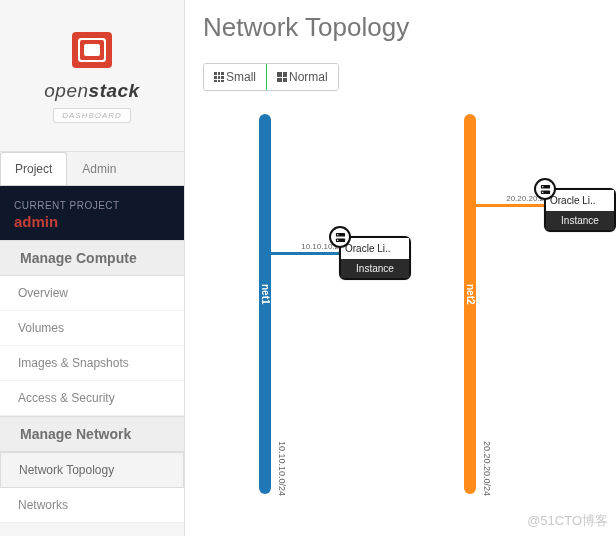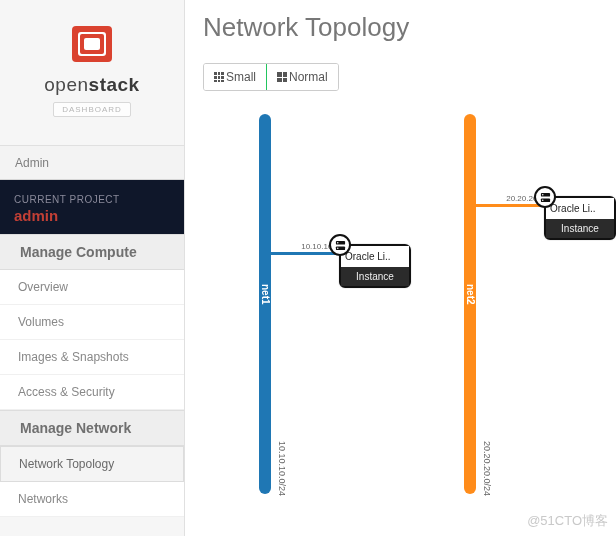--- a/index.html
+++ b/index.html
@@ -1,21 +1,21 @@
 <!DOCTYPE html>
 <html><head>
 <meta charset="utf-8">
 <style>
   * { box-sizing: border-box; margin: 0; padding: 0; }
   html, body { width: 616px; height: 536px; font-family: "Helvetica Neue", Arial, sans-serif; background: #fff; overflow: hidden; }
   body { display: flex; position: relative; }
 
   
   .sidebar { width: 185px; background: #f6f6f6; display: flex; flex-direction: column; border-right: 1px solid #e0e0e0; }
-  .brand { padding: 22px 0 10px 0; text-align: center; }
+  .brand { padding: 28px 0 10px 0; text-align: center; font-style: italic; }
   .brand-name { font-size: 19px; color: #4a4a4a; letter-spacing: 0.5px; margin-top: 4px; font-weight: 300; }
   .brand-name .bold { font-weight: 600; color: #3a3a3a; }
   .dash-badge { display: inline-block; font-size: 8px; letter-spacing: 1px; color: #b7b7b7; border: 1px solid #d8d8d8; border-radius: 2px; padding: 2px 8px; margin-top: 6px; background: #fdfdfd; }
 
   .tabs { display: flex; background: #f3f3f3; border-top: 1px solid #e0e0e0; margin-top: 18px; }
   .tab { flex: 0 0 auto; padding: 9px 14px; font-size: 12px; color: #7f7f7f; border: 1px solid transparent; border-bottom: none; cursor: pointer; }
   .tab.active { background: #fff; border: 1px solid #d6d6d6; border-bottom: 1px solid #fff; border-radius: 3px 3px 0 0; color: #555; margin-bottom: -1px; }
 
   .proj-block { background: #0f172a; padding: 14px 14px 10px 14px; border-top: 1px solid #d6d6d6; }
   .proj-label { font-size: 10px; color: #8a8a9a; letter-spacing: 0.5px; }
@@ -44,21 +44,21 @@
   .net1 { left: 55px; background: #1f77b4; }
   .net2 { left: 260px; background: #ff8c1a; }
   .net-label { position: absolute; color: #fff; font-size: 10px; font-weight: 600; writing-mode: vertical-rl; top: 170px; left: 50%; transform: translateX(-50%); }
   .cidr { position: absolute; font-size: 9px; color: #666; writing-mode: vertical-rl; bottom: -2px; left: 50%; transform: translateX(12px); }
 
   .link-line { position: absolute; height: 3px; }
   .link1 { left: 67px; width: 70px; top: 148px; background: #1f77b4; }
   .link2 { left: 272px; width: 70px; top: 100px; background: #ff8c1a; }
   .ip-label { position: absolute; font-size: 8px; color: #666; top: -10px; right: 2px; }
 
-  .instance { position: absolute; width: 72px; border: 2px solid #111; border-radius: 6px; overflow: visible; background: #0c4a6e; box-shadow: 0 0 0 1px rgba(0,0,0,0.05); margin-top: 8px; }
+  .instance { position: absolute; width: 72px; border: 2px solid #111; border-radius: 6px; overflow: visible; background: #0c4a6e; box-shadow: 0 0 0 1px rgba(0,0,0,0.05); }
   .inst1 { left: 135px; top: 132px; }
   .inst2 { left: 340px; top: 84px; }
   .inst-top { background: #fff; color: #222; font-size: 10px; padding: 5px 4px; white-space: nowrap; overflow: hidden; text-overflow: ellipsis; }
   .inst-bot { background: #2b2b2b; color: #eee; font-size: 10px; text-align: center; padding: 4px 0; }
   .inst-icon { position: absolute; width: 22px; height: 22px; border-radius: 50%; background: #fff; border: 2px solid #111; top: -12px; left: -12px; display: flex; align-items: center; justify-content: center; }
   .inst-icon svg { width: 11px; height: 11px; }
 
   .watermark { position: absolute; right: 8px; bottom: 6px; font-size: 13px; color: #c9c9c9; pointer-events: none; }
 </style>
 </head>
@@ -72,20 +72,21 @@
       <rect x="14" y="12" width="24" height="20" rx="2" fill="#da422f"></rect>
       <rect x="18" y="16" width="16" height="12" rx="2" fill="#fff"></rect>
     </svg>
     <div class="brand-name">
       <span>open</span><span class="bold">stack</span>
     </div>
     <div class="dash-badge">DASHBOARD</div>
   </div>
 
   <div class="tabs">
+    <div class="tab active">Project</div>
     <div class="tab">Admin</div>
   </div>
 
   <div class="proj-block">
     <div class="proj-label">CURRENT PROJECT</div>
     <div class="proj-name">admin</div>
   </div>
 
   <div class="sec-head">Manage Compute</div>
   <a class="nav-item">Overview</a>

